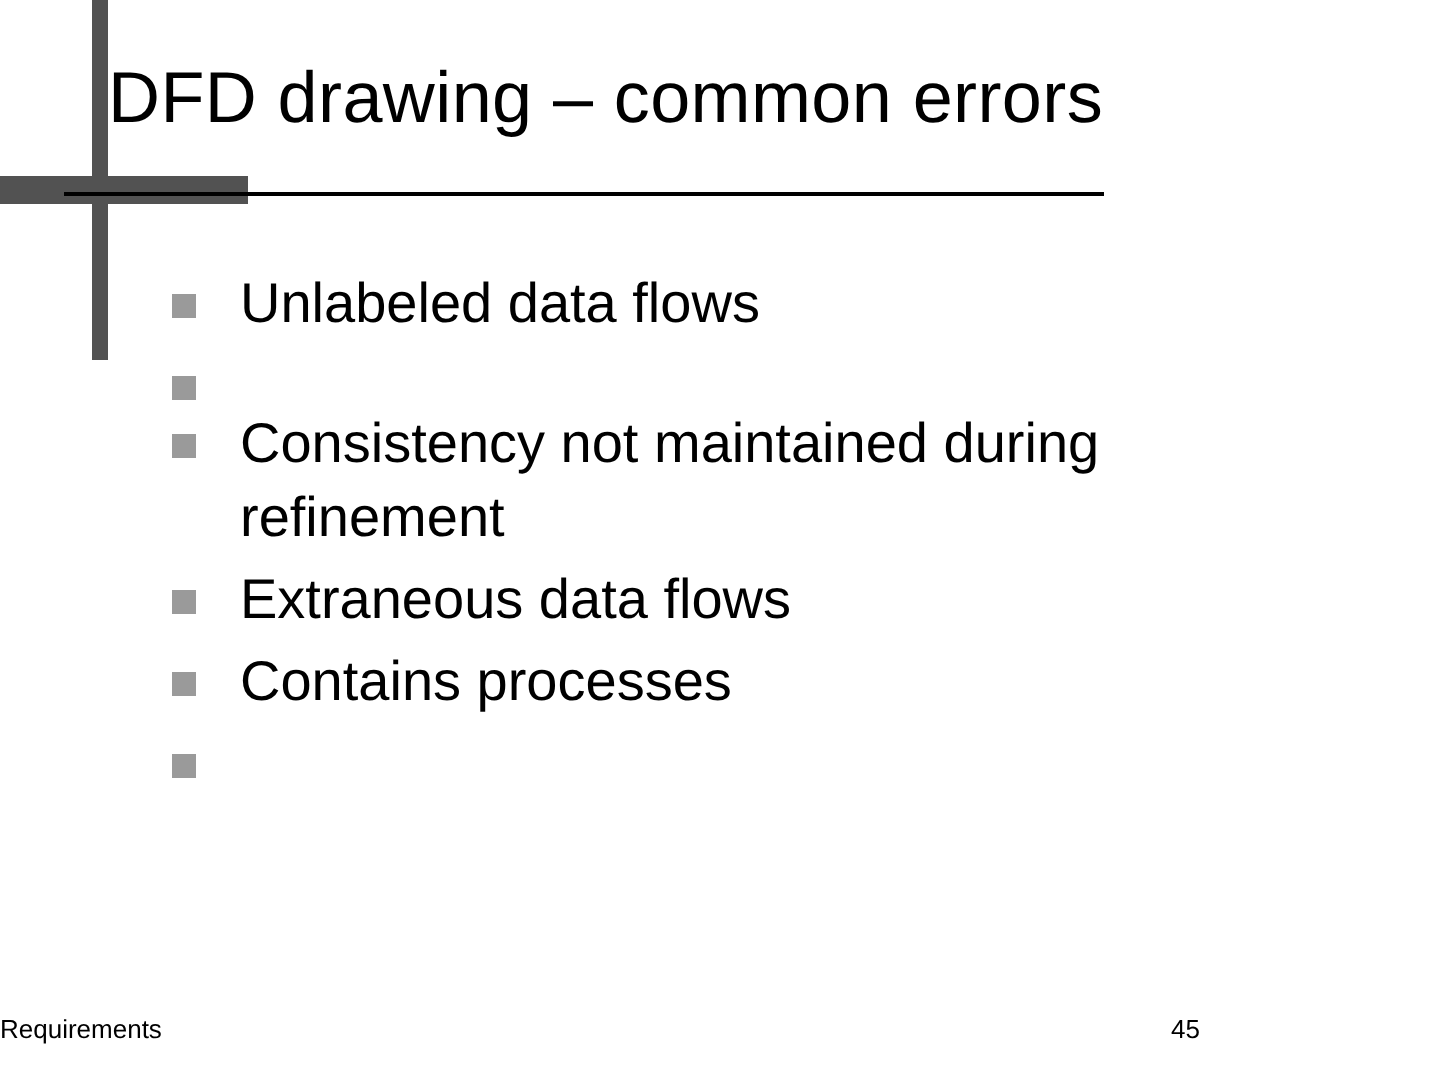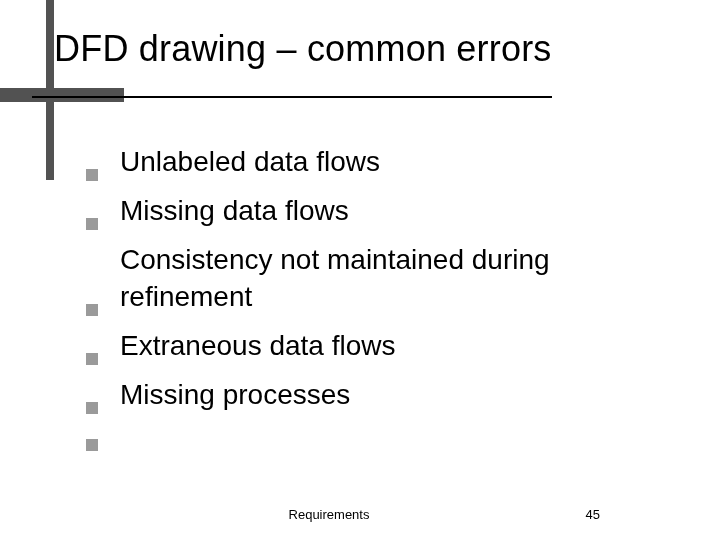--- a/index.html
+++ b/index.html
@@ -57,45 +57,43 @@
     background: #525252;
   }
   .body {
     position: absolute;
     left: 86px;
     top: 132px;
     right: 70px;
   }
   .item {
     display: flex;
-    align-items: flex-end;
-    margin: 12px 0 4px 0;
+    align-items: flex-start;
+    margin: 2px 0 4px 0;
   }
   .bullet {
     width: 12px;
     height: 12px;
     background: #9a9a9a;
     flex: 0 0 12px;
     margin-top: 13px;
     margin-right: 22px;
   }
   .item-text {
     font-size: 28px;
     line-height: 1.32;
     font-weight: 400;
   }
   .footer-center {
     position: absolute;
     bottom: 18px;
     left: 0;
     right: 0;
-    text-align: center;
     font-size: 13px;
     color: #000;
-    margin-left: 34px;
   }
   .footer-right {
     position: absolute;
     bottom: 18px;
     right: 24px;
     font-size: 13px;
     color: #000;
     margin-left: 37px;
   }
 </style>
@@ -112,33 +110,32 @@
   </div>
   <div class="title-rule"></div>
 
   <div class="body">
     <div class="item">
       <div class="bullet"></div>
       <div class="item-text">Unlabeled data flows</div>
     </div>
     <div class="item">
       <div class="bullet"></div>
-      <div class="item-text">Missing data flows</div>
     </div>
     <div class="item">
       <div class="bullet"></div>
       <div class="item-text">Consistency not maintained during refinement</div>
     </div>
     <div class="item">
       <div class="bullet"></div>
       <div class="item-text">Extraneous data flows</div>
     </div>
     <div class="item">
       <div class="bullet"></div>
-      <div class="item-text">Missing processes</div>
+      <div class="item-text">Contains processes</div>
     </div>
     <div class="item">
       <div class="bullet"></div>
     </div>
   </div>
 
   <div class="footer-center">Requirements</div>
   <div class="footer-right">45</div>
 
 </div>

